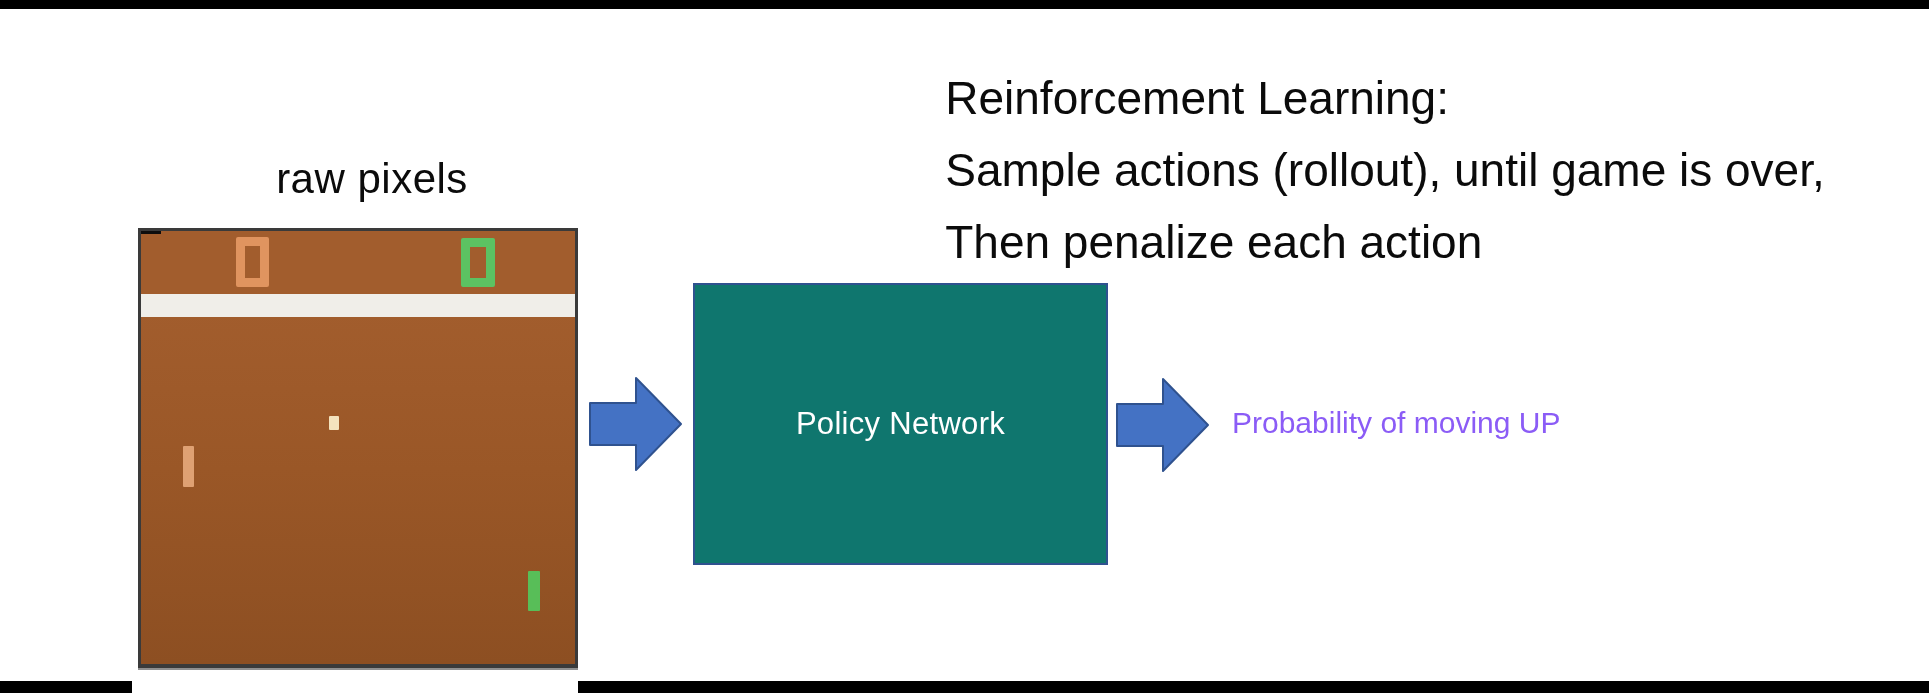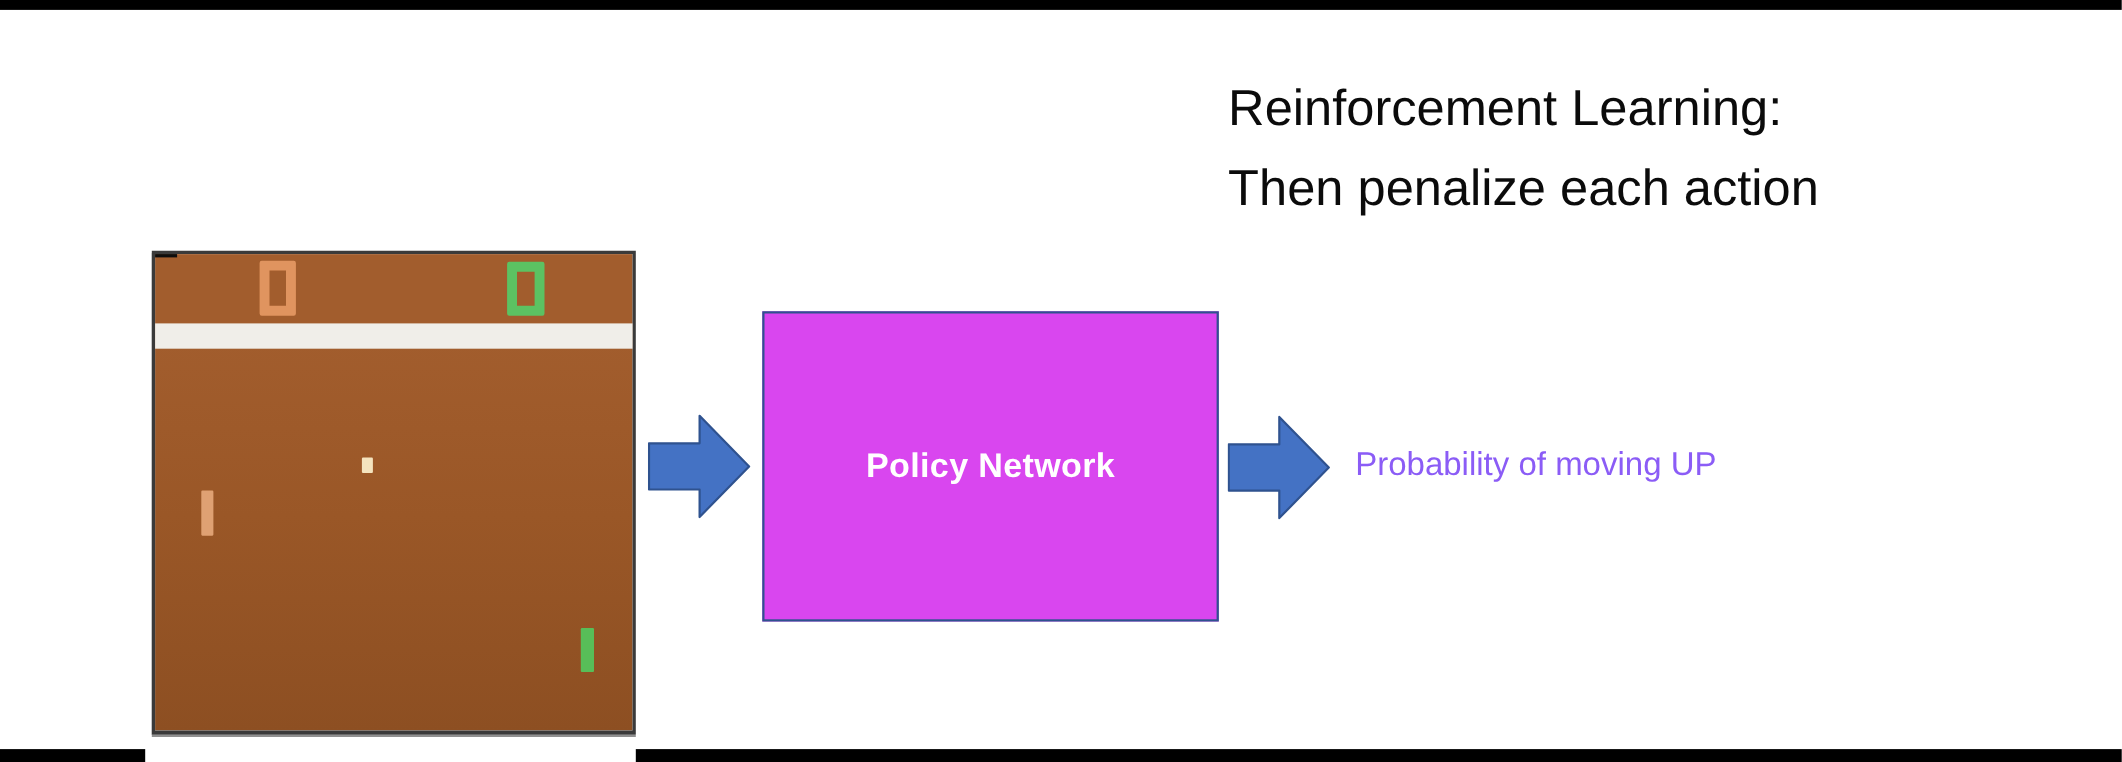--- a/index.html
+++ b/index.html
@@ -95,41 +95,43 @@
 </head>
 <body>
 
 <div class="stage">
 
   <div class="bar top" style="background: rgb(0, 0, 0);"></div>
   <div class="bar bottom" style="background: rgb(0, 0, 0);"></div>
 
   <div class="pong-mat"></div>
 
+  <div class="raw-label">raw pixels</div>
 
   <figure class="pong" style="border-color: rgb(58, 58, 58); --c1: #A25D2D; --c2: #8D4F22;">
     <div class="corner-mark"></div>
     <div class="score score-l" style="border-color: rgb(224, 148, 95);"></div>
     <div class="score score-r" style="border-color: rgb(92, 194, 98);"></div>
     <div class="wall" style="background: rgb(240, 238, 233);"></div>
     <div class="ball" style="background: rgb(244, 227, 190);"></div>
     <div class="paddle left" style="background: rgb(223, 161, 115);"></div>
     <div class="paddle right" style="background: rgb(88, 190, 88);"></div>
   </figure>
 
   <div class="title" style="color: rgb(11, 11, 11);">
     <div>Reinforcement Learning:</div>
+    <div>Sample actions (rollout), until game is over,</div>
     <div>Then penalize each action</div>
   </div>
 
   <svg class="arrow in" viewBox="0 0 94 96">
     <polygon points="1,27 47,27 47,2 92,48 47,94 47,69 1,69" style="fill: rgb(68, 114, 196); stroke: rgb(47, 82, 143);"></polygon>
   </svg>
 
-  <div class="policy-box" style="background: #d946ef; border-color: rgb(47, 82, 143); font-weight: bold;">
+  <div class="policy-box" style="background: #0f766e; border-color: rgb(47, 82, 143);">
     <span style="color: rgb(255, 255, 255);">Policy Network</span>
   </div>
 
   <svg class="arrow out" viewBox="0 0 94 96">
     <polygon points="1,27 47,27 47,2 92,48 47,94 47,69 1,69" style="fill: rgb(68, 114, 196); stroke: rgb(47, 82, 143);"></polygon>
   </svg>
 
   <div class="output-label">Probability of moving UP</div>
 
 </div>

